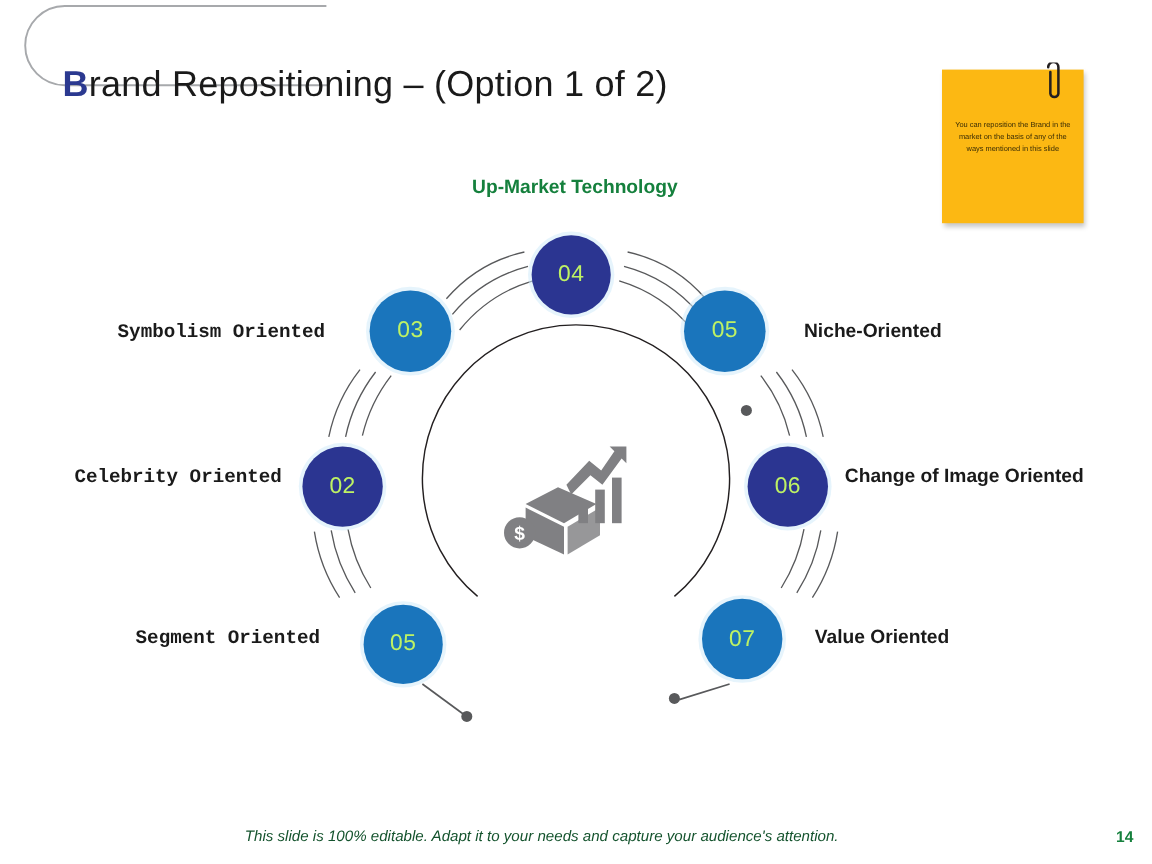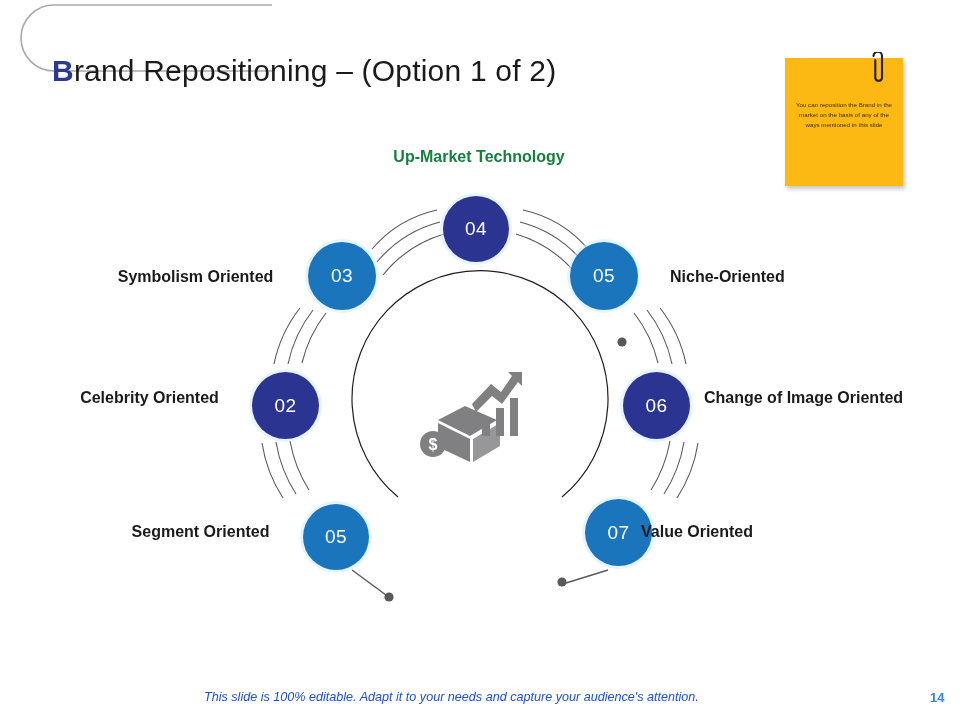--- a/index.html
+++ b/index.html
@@ -72,39 +72,39 @@
     width: 960px; height: 720px;
     pointer-events: none;
   }
 
   .node {
     position: absolute;
     border-radius: 50%;
     display: flex;
     align-items: center;
     justify-content: center;
-    color: #ffffff;
+    color: #bef264;
     font-size: 19px;
     font-weight: 400;
     letter-spacing: .4px;
     box-shadow: 0 0 0 3px rgba(210,235,250,.55);
   }
   .node.dark  { background: #2b3591; }
   .node.light { background: #1a75bc; }
 
   .node-label {
     position: absolute;
     font-size: 16px;
     font-weight: 700;
     color: #1a1a1a;
     white-space: nowrap;
     line-height: 1;
   }
   .node-label.right { text-align: left; }
-  .node-label.left  { text-align: center; }
+  .node-label.left  { text-align: left; font-family: Liberation Mono, monospace; }
 
   
   .top-caption {
     position: absolute;
     left: 0; top: 148px;
     width: 960px;
     text-align: center;
     font-size: 16px;
     font-weight: 700;
     color: #15803d;
@@ -117,29 +117,29 @@
     left: 418px; top: 368px;
     width: 124px; height: 100px;
   }
 
   
   .footer-note {
     position: absolute;
     left: 204px; top: 690px;
     font-size: 12.6px;
     font-style: italic;
-    color: #1d4ed8;
+    color: #14532d;
     white-space: nowrap;
   }
   .page-num {
     position: absolute;
     left: 930px; top: 690px;
     font-size: 13px;
     font-weight: 700;
-    color: #3b82f6;
+    color: #15803d;
     text-align: right;
   }
 </style>
 </head>
 <body>
 
 <svg class="corner-deco" viewBox="0 0 260 86">
   <path d="M258 3 L40 3 A33 33 0 0 0 40 69 L262 69" fill="none" stroke="#a7a9ac" stroke-width="1.6"></path>
 </svg>
 
@@ -242,16 +242,16 @@
 <div class="node-label right" style="left:670px; top:269px; width:220px;">Niche-Oriented</div>
 
 <div class="node dark" style="left:623px; top:372px; width:67px; height:67px;">
   <span>06</span>
 </div>
 <div class="node-label right" style="left:704px; top:390px; width:260px;">Change of Image Oriented</div>
 
 <div class="node light" style="left:585px; top:499px; width:67px; height:67px;">
   <span>07</span>
 </div>
-<div class="node-label right" style="left:641px; top:524px; width:200px;">Value Oriented</div>
+<div class="node-label right" style="left:679px; top:524px; width:200px;">Value Oriented</div>
 
 <div class="footer-note">This slide is 100% editable. Adapt it to your needs and capture your audience's attention.</div>
 <div class="page-num">14</div>
 
 </body></html>

